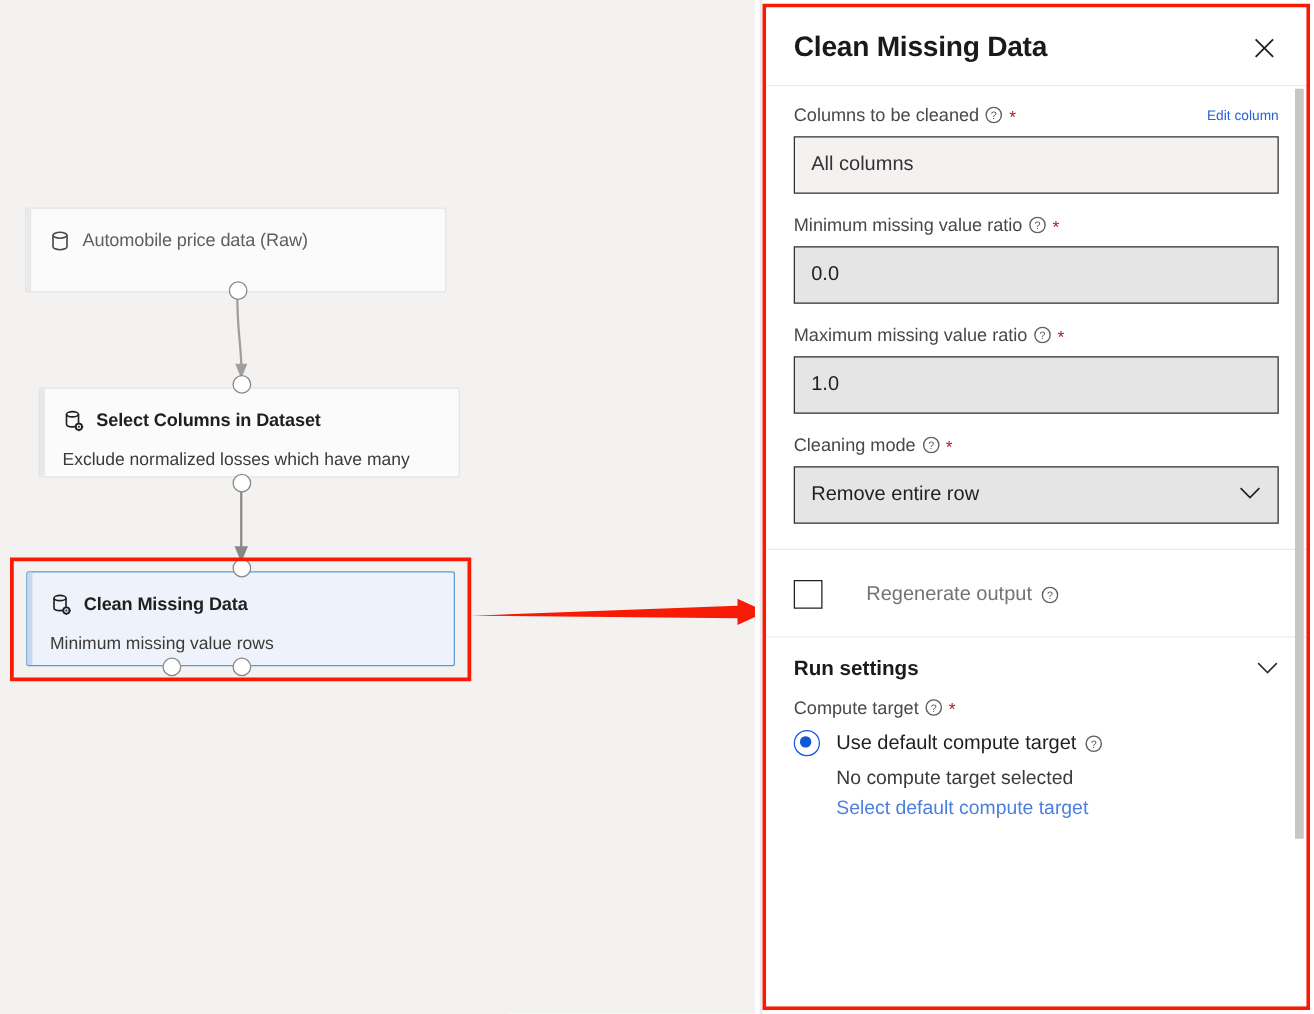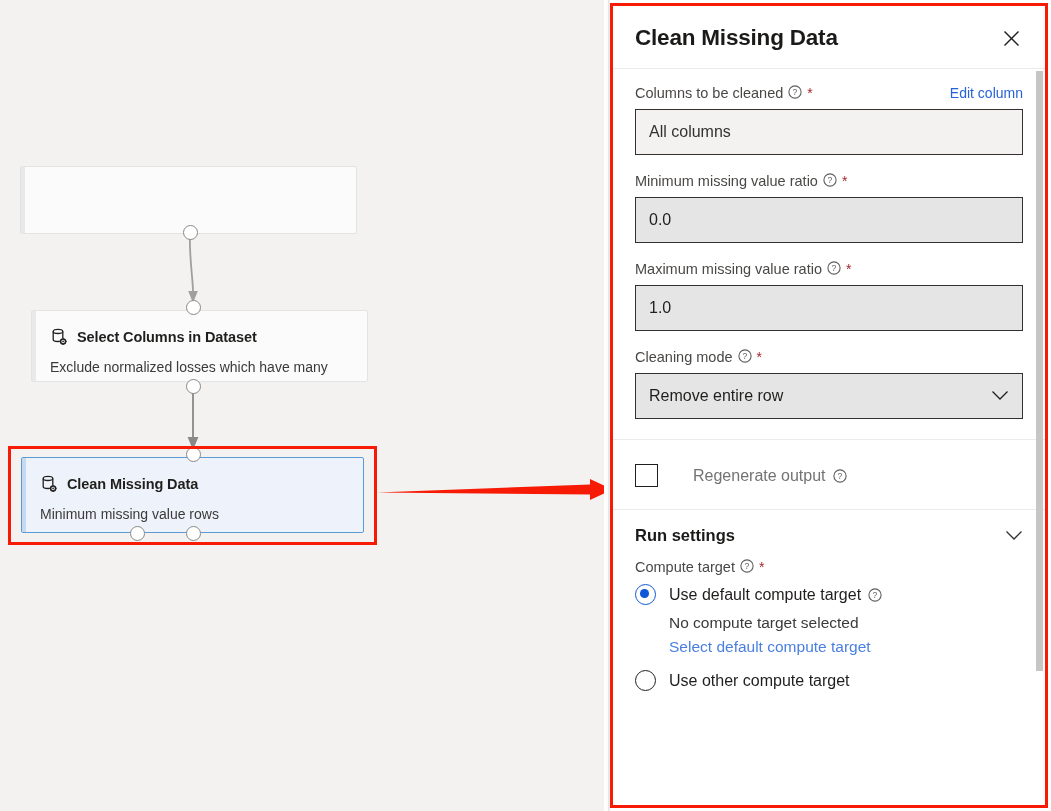--- a/index.html
+++ b/index.html
@@ -133,21 +133,21 @@
     margin-bottom: 7px;
     min-height: 19px;
   }
   .field-label {
     font-size: 14.5px;
     color: #4a4846;
     display: flex; align-items: flex-start; gap: 5px;
   }
   .req { color: #a4262c; font-size: 14px; line-height: 1; position: relative; top: 1px; }
   .link {
-    font-size: 14px;
+    font-size: 11px;
     color: #2662d9;
     cursor: pointer;
     text-decoration: none;
   }
 
   .ctrl {
     width: 100%;
     height: 46px;
     border: 1px solid #323130;
     background: #e5e5e5;
@@ -254,20 +254,29 @@
 
     <svg width="604" height="811" style="position:absolute;left:0;top:0;pointer-events:none;">
       <path d="M 190 232 C 189 258, 193 278, 193 292" stroke="#a19f9d" stroke-width="1.8" fill="none"></path>
       <polygon points="193,303 188.2,291 197.8,291" fill="#a19f9d"></polygon>
       <path d="M 193 388 C 193 412, 193 428, 193 438" stroke="#8a8886" stroke-width="1.8" fill="none"></path>
       <polygon points="193,450 187.6,437 198.4,437" fill="#8a8886"></polygon>
     </svg>
 
     <div class="node" style="left:20px; top:166px; width:337px; height:68px;">
       <div class="node-accent"></div>
+      <div class="node-head">
+        <span class="icn">
+          <svg viewBox="0 0 18 20" width="18" height="20">
+            <ellipse cx="9" cy="5.2" rx="5.6" ry="2.4" fill="none" stroke="#494847" stroke-width="1.3"></ellipse>
+            <path d="M 3.4 5.2 L 3.4 14.4 A 5.6 2.4 0 0 0 14.6 14.4 L 14.6 5.2" fill="none" stroke="#494847" stroke-width="1.3"></path>
+          </svg>
+        </span>
+        <span class="node-title muted">Automobile price data (Raw)</span>
+      </div>
     </div>
     <div class="port" style="left:183px; top:225px;"></div>
 
     <div class="node" style="left:31px; top:310px; width:337px; height:72px;">
       <div class="node-accent"></div>
       <div class="node-head">
         <span class="icn">
           <svg viewBox="0 0 18 20" width="18" height="20">
             <ellipse cx="8" cy="4.4" rx="4.8" ry="2.1" fill="none" stroke="#201f1e" stroke-width="1.3"></ellipse>
             <path d="M 3.2 4.4 L 3.2 12.4 A 4.8 2.1 0 0 0 12.8 12.4 L 12.8 4.4" fill="none" stroke="#201f1e" stroke-width="1.3"></path>
@@ -462,25 +471,19 @@
                 <text x="7" y="10.4" font-size="8.6" text-anchor="middle" fill="#605e5c" font-family="Liberation Sans, sans-serif">?</text>
               </svg>
             </span>
           </span>
         </div>
         <div class="radio-sub">
           <span class="muted-txt">No compute target selected</span>
           <span class="link-txt">Select default compute target</span>
         </div>
 
-        <div class="radio-row" style="margin-top:11px;">
-          <span class="radio"></span>
-          <span class="radio-label">
-            <span>Use other compute target</span>
-          </span>
-        </div>
       </div>
 
       <div id="panel-scrollbar"></div>
     </div>
   </div>
 
 </div>
 
 </body></html>

